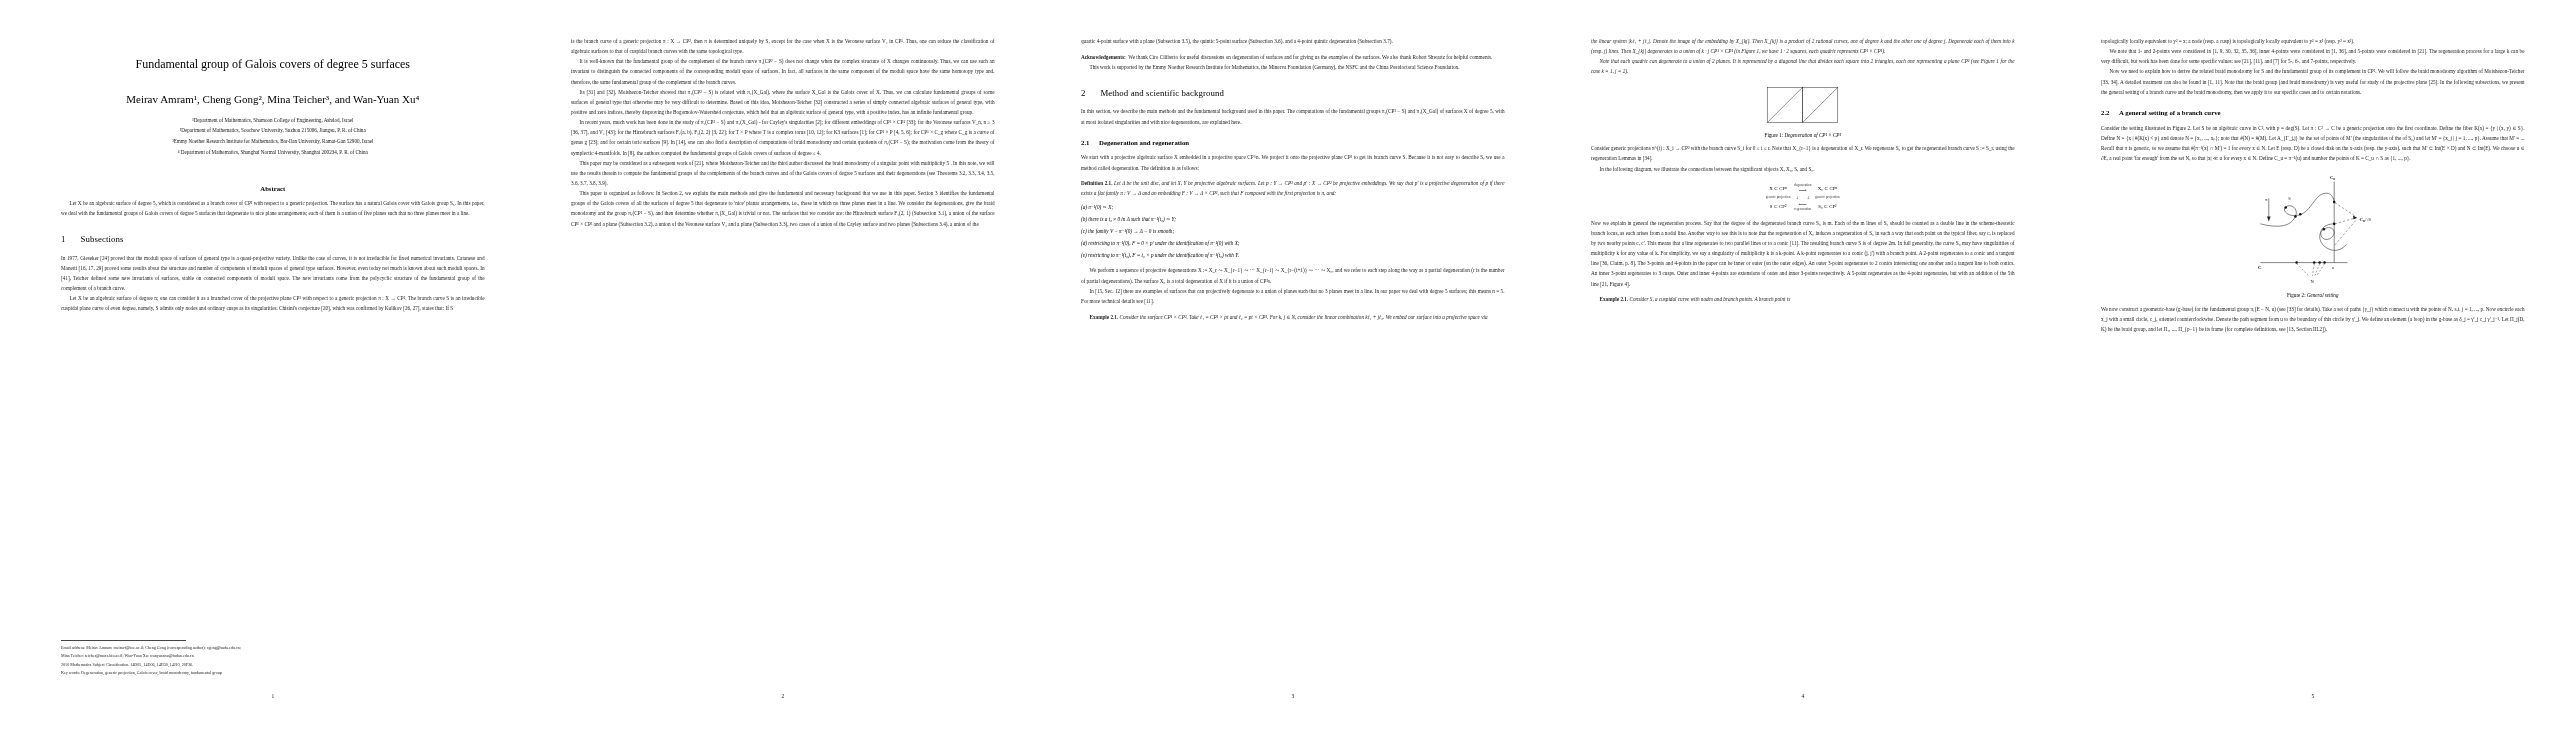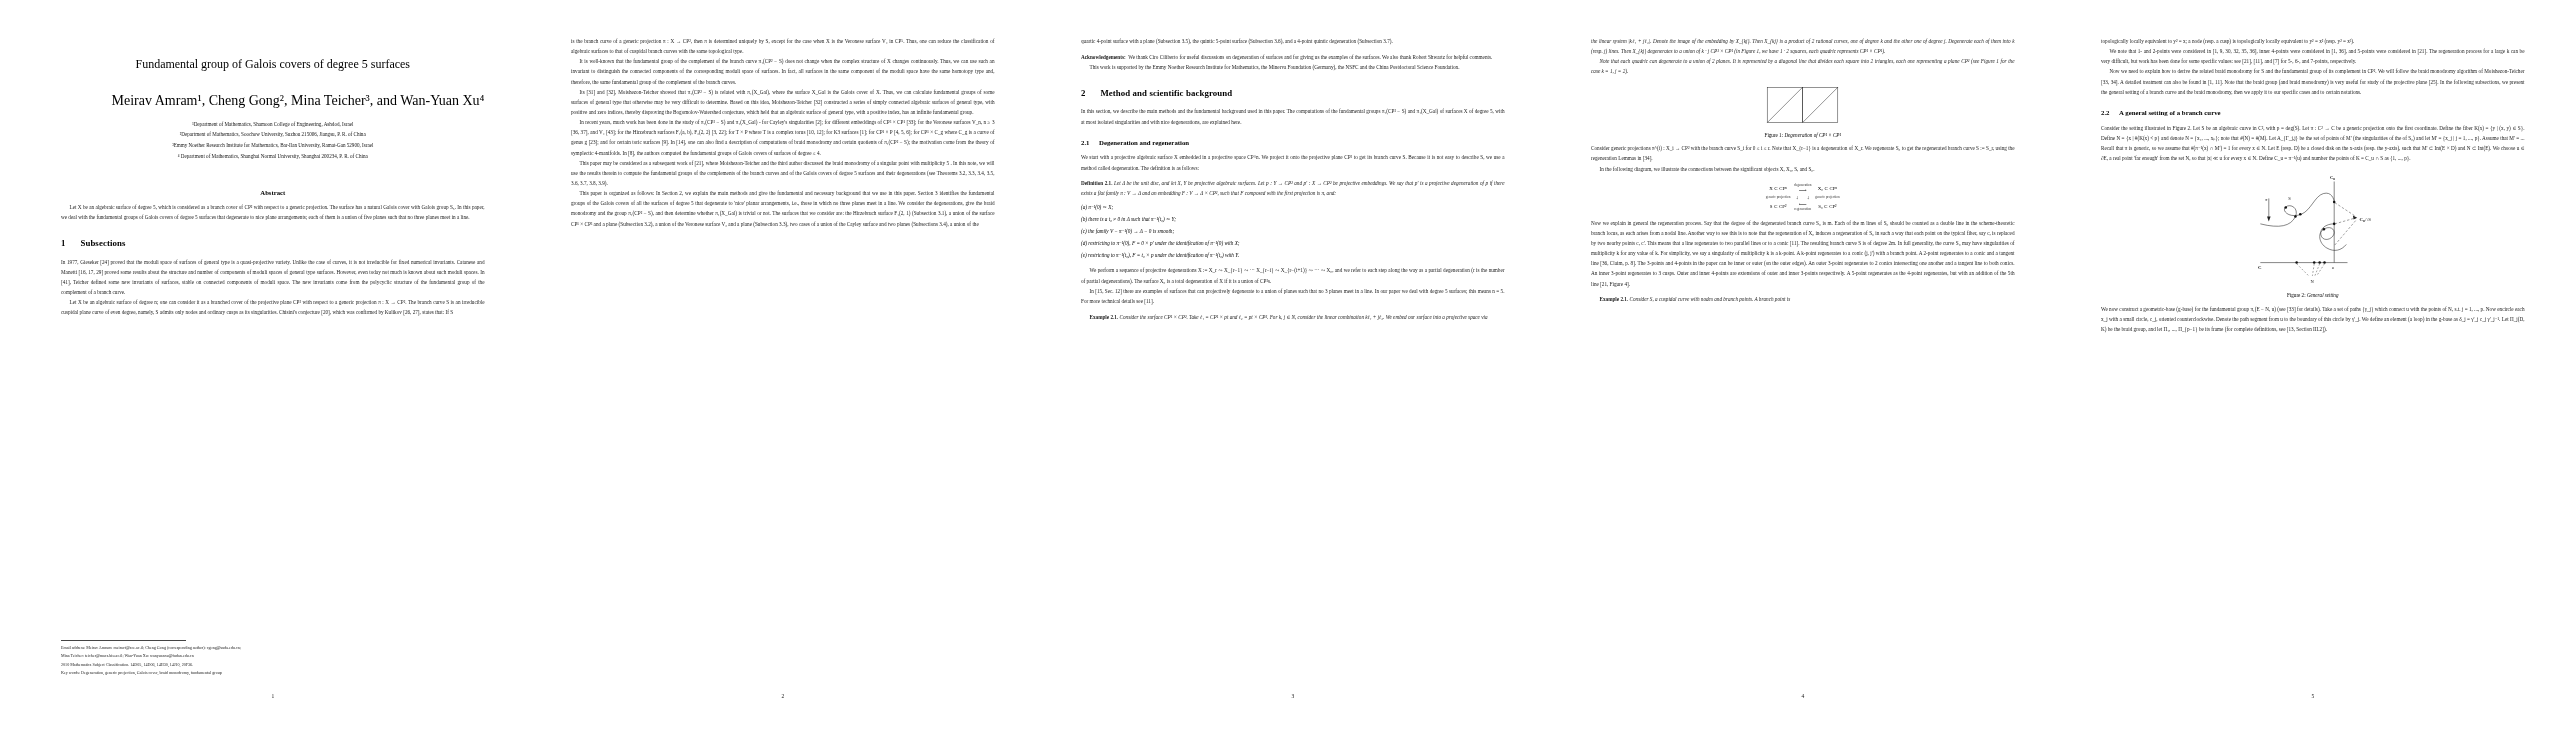--- a/index.html
+++ b/index.html
@@ -35,22 +35,22 @@
 
   
   .ttl {
     text-align: center;
     font-size: 12px;
     line-height: 1.25;
     margin: 21px 0 0 0;
     font-weight: normal;
   }
   .authors {
-    text-align: right;
-    font-size: 14px;
+    text-align: center;
+    font-size: 11px;
     margin: 20.7px 0 0 0;
   }
   .affil {
     text-align: center;
     font-size: 5.1px;
     line-height: 1.85;
     margin: 11px 0 0 0;
     color: #161616;
   }
   .abs-h {
@@ -66,21 +66,21 @@
     margin: 0 0 0 0;
     text-indent: 8.5px;
     color: #1a1a1a;
     hyphens: auto;
   }
   p.body.noind { text-indent: 0; }
   p.body.gap { margin-top: 5.5px; }
   .abs-body { margin-top: 2.4px; }
   h2.sec {
     font-size: 8.8px;
-    font-weight: bold;
+    font-weight: normal;
     margin: 16px 0 8.5px 0;
     letter-spacing: 0.1px;
   }
   h2.sec .num { display: inline-block; min-width: 19.4px; }
   h3.subsec {
     font-size: 6.8px;
     font-weight: bold;
     margin: 12px 0 6.7px 0;
   }
   h3.subsec .num { display: inline-block; min-width: 18px; }

